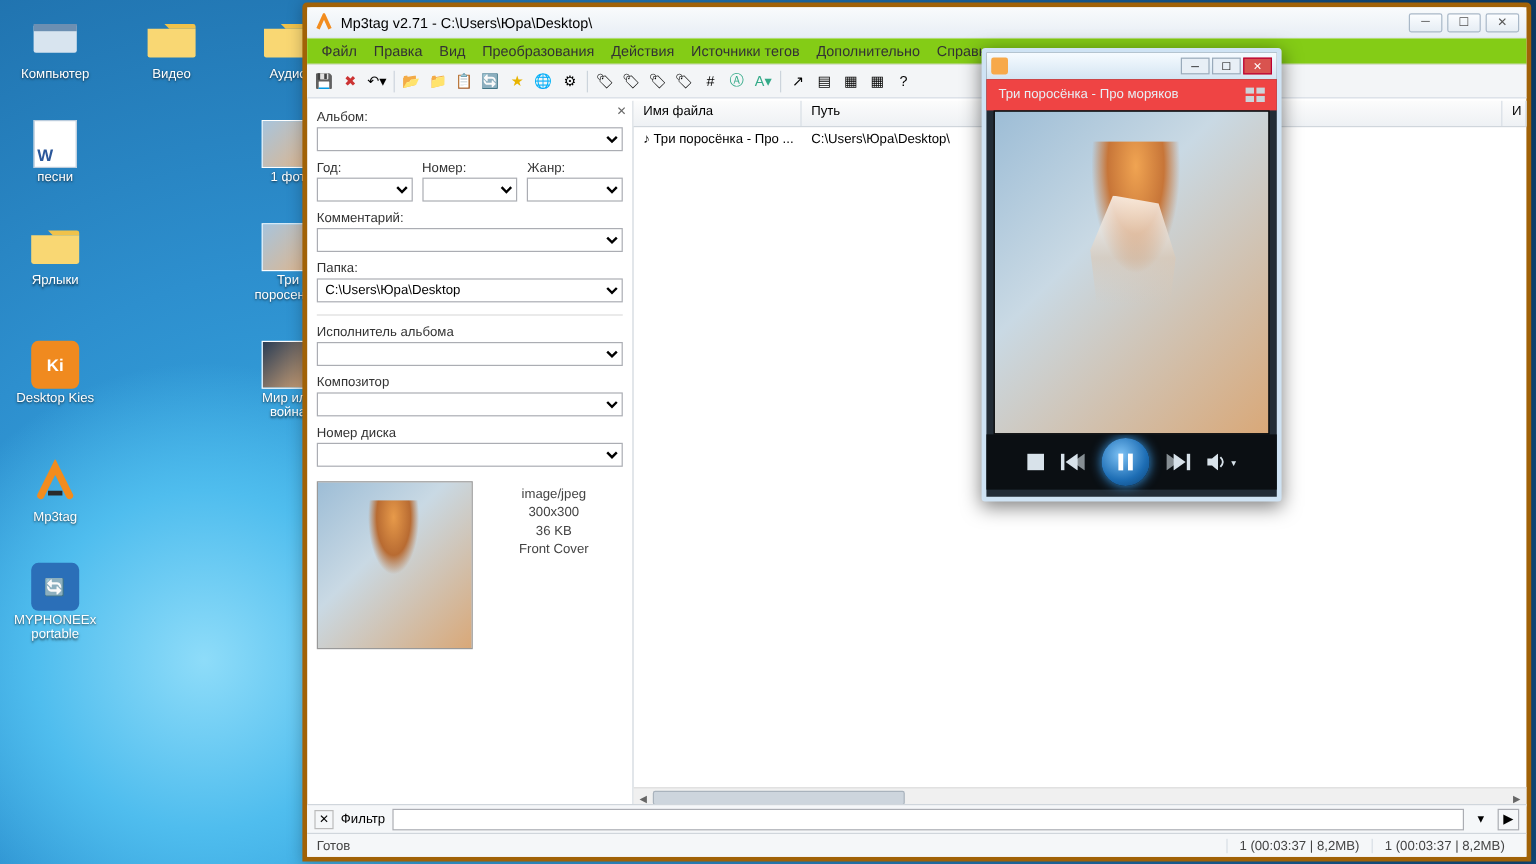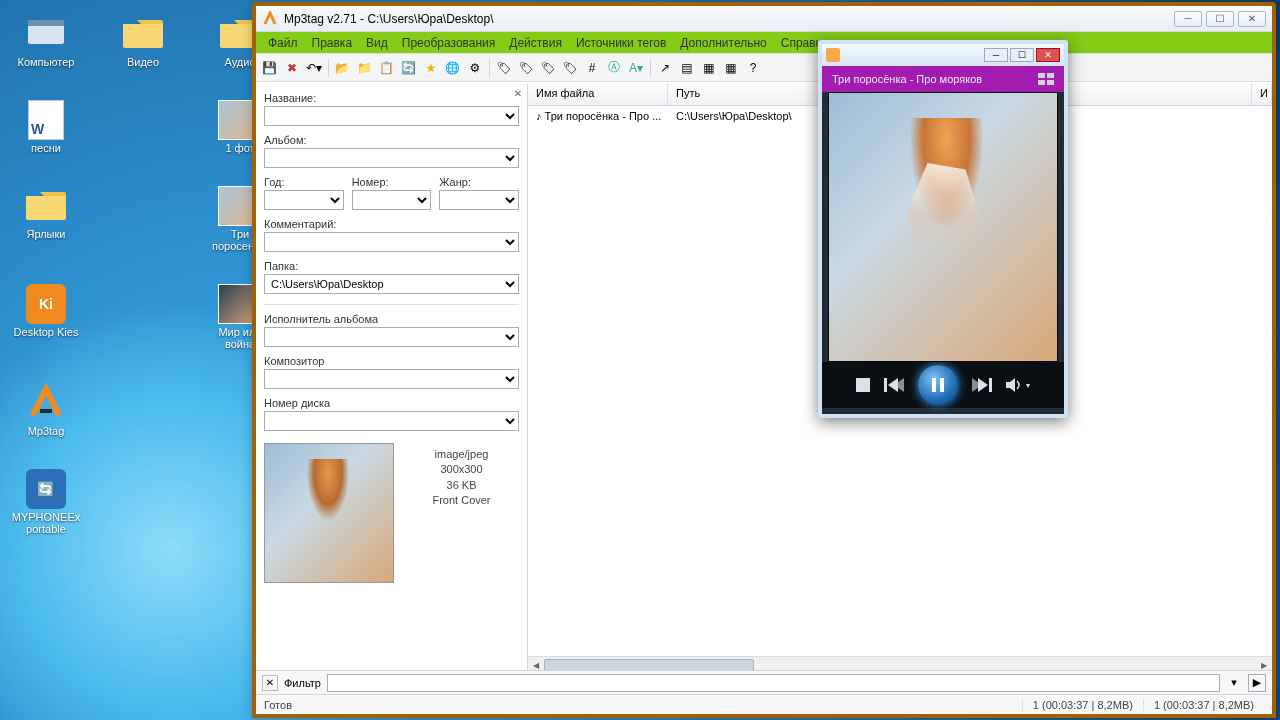--- a/index.html
+++ b/index.html
@@ -70,21 +70,21 @@
 .statusbar .sgap{flex:1;}
 .statusbar .scell{padding:0 10px;border-left:1px solid #d8dee5;}
 
 
 .player{position:absolute;left:818px;top:40px;width:250px;height:378px;background:#222c36;border:4px solid #cfe3f4;border-radius:3px;box-shadow:0 4px 16px rgba(0,0,0,.5);}
 .player-title{height:22px;background:linear-gradient(#f6fbff,#d4e5f2);display:flex;align-items:center;padding:0 4px;font-size:11px;}
 .player-title .pico{width:14px;height:14px;background:#f7a94a;border-radius:2px;margin-right:4px;}
 .player-title .spacer{flex:1;}
 .pwinbtn{width:24px;height:14px;border:1px solid #9ab;background:#e8eff6;font-size:9px;display:flex;align-items:center;justify-content:center;margin-left:2px;cursor:pointer;}
 .pwinbtn.close{background:#d9534f;color:#fff;border-color:#b03;}
-.player-track{height:26px;background:#a21caf;color:#e8eef4;font-size:11px;display:flex;align-items:center;padding:0 10px;justify-content:space-between;}
+.player-track{height:26px;background:#ef4444;color:#e8eef4;font-size:11px;display:flex;align-items:center;padding:0 10px;justify-content:space-between;}
 .player-art{height:270px;background:linear-gradient(135deg,#9dbdd6 0%,#c9d9e4 38%,#d9a878 100%);margin:0 6px;position:relative;border:1px solid #0a0a0a;}
 .player-art::before{content:"";position:absolute;left:70px;top:25px;width:95px;height:135px;background:radial-gradient(ellipse at 50% 15%,#f0a452 0%,#c77538 35%,transparent 55%);}
 .player-art::after{content:"";position:absolute;left:70px;top:70px;width:95px;height:130px;background:linear-gradient(180deg,rgba(255,255,255,.8) 0%,rgba(220,200,180,.6) 40%,transparent 70%);clip-path:polygon(30% 0,70% 5%,85% 40%,75% 100%,20% 95%,10% 35%);}
 .player-controls{height:46px;background:#0b0f13;display:flex;align-items:center;justify-content:center;gap:14px;}
 .pc-btn{color:#d8e2ea;cursor:pointer;display:flex;align-items:center;justify-content:center;}
 .pc-play{width:40px;height:40px;border-radius:50%;background:radial-gradient(circle at 40% 35%,#7dc2f5,#1d6db4 60%,#0b3e6e);box-shadow:0 0 10px #3a9be8;}
 .pc-play svg{width:18px;height:18px;fill:#fff;}
 .dots{width:16px;height:12px;display:grid;grid-template-columns:1fr 1fr;gap:2px;}
 .dots i{background:#ccd4da;}
 
@@ -259,21 +259,20 @@
     <div class="tbtn">↗</div>
     <div class="tbtn">▤</div>
     <div class="tbtn">▦</div>
     <div class="tbtn">▦</div>
     <div class="tbtn">?</div>
   </div>
 
   <div class="appbody">
     <div class="tagpanel">
       <div class="panel-close">✕</div>
-      <div class="fld"><label>Название:</label><select class="combo"></select></div>
       <div class="fld"><label>Альбом:</label><select class="combo"></select></div>
       <div class="row3">
         <div class="fld"><label>Год:</label><select class="combo"></select></div>
         <div class="fld"><label>Номер:</label><select class="combo"></select></div>
         <div class="fld"><label>Жанр:</label><select class="combo"></select></div>
       </div>
       <div class="fld"><label>Комментарий:</label><select class="combo"></select></div>
       <div class="fld"><label>Папка:</label><select class="combo"><option>C:\Users\Юра\Desktop</option></select></div>
       <hr style="margin-top:10px;border:none;border-top:1px solid #ddd">
       <div class="fld"><label>Исполнитель альбома</label><select class="combo"></select></div>

